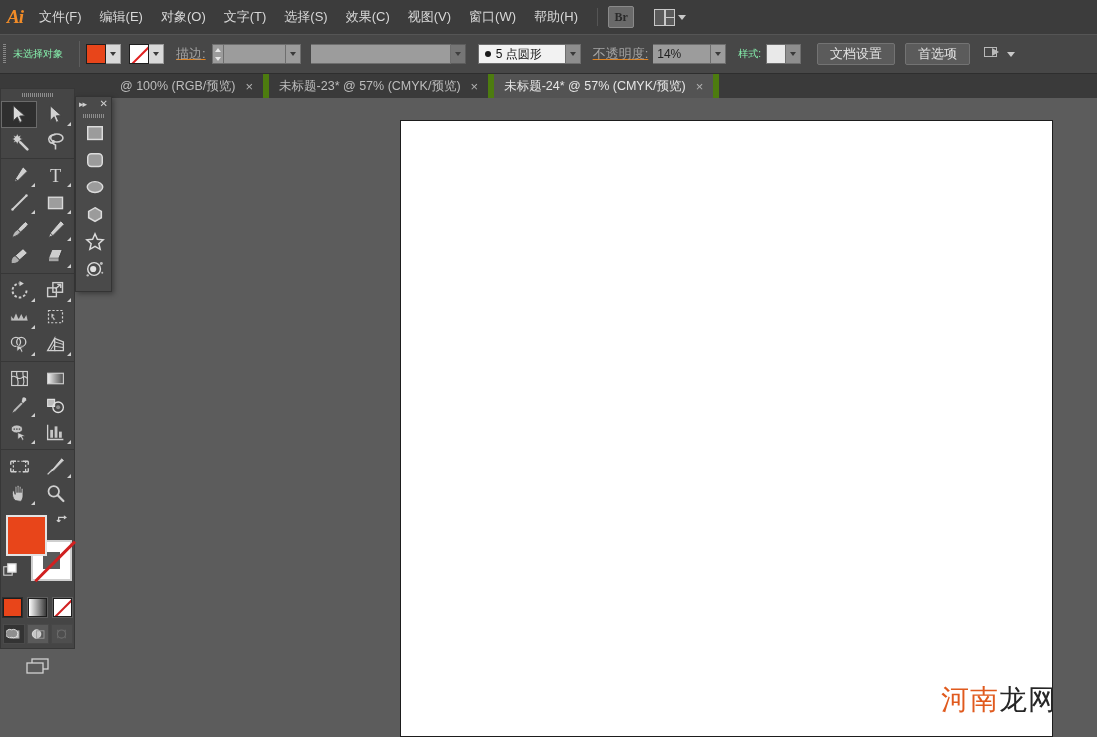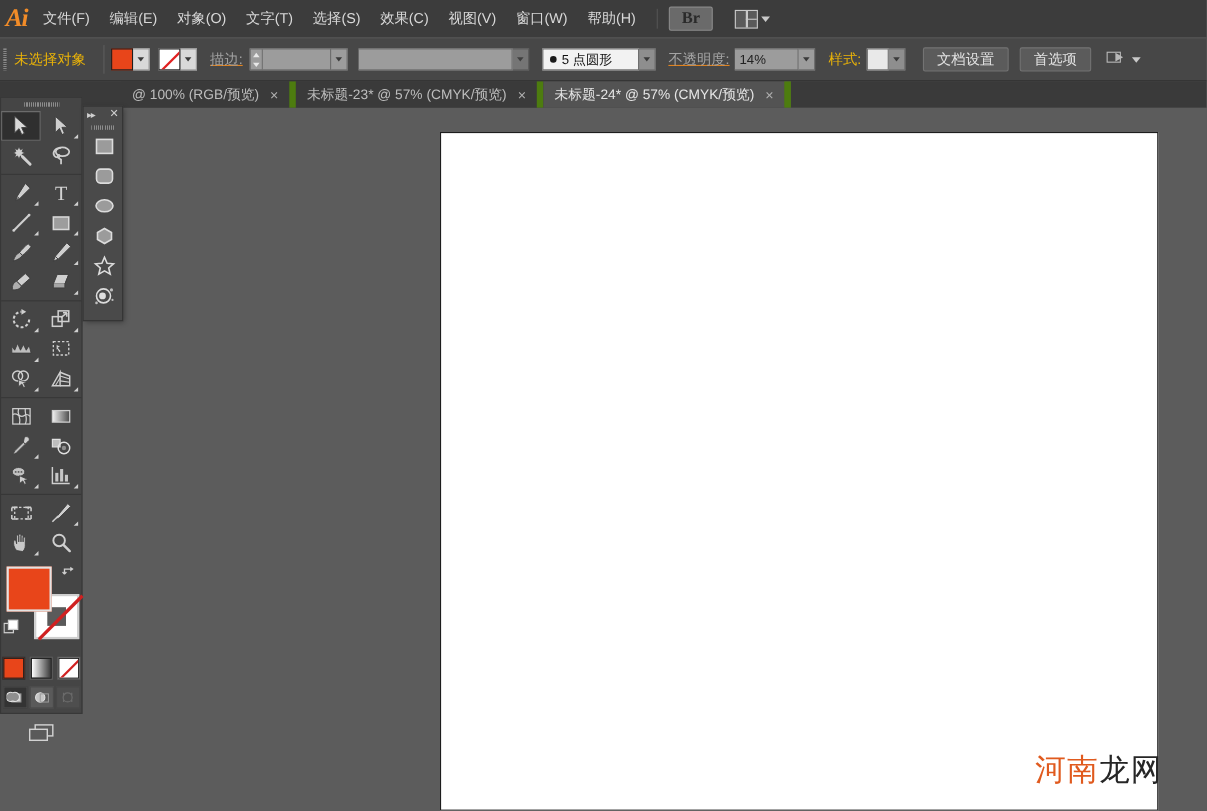--- a/index.html
+++ b/index.html
@@ -15,35 +15,35 @@
   
   .menubar {
     position: absolute; left: 0; top: 0; width: 1097px; height: 34px;
     background: #3c3c3c;
     display: flex; align-items: center;
   }
   .ai-logo {
     width: 30px; height: 34px;
     display: flex; align-items: center; justify-content: center;
     font-family: "Liberation Serif", serif;
-    font-size: 23px; font-weight: bold; font-style: italic;
+    font-size: 19px; font-weight: bold; font-style: italic;
     color: #f28c28; letter-spacing: -1px;
   }
   .menu-item {
     padding: 0 9px; height: 34px; line-height: 34px;
     font-size: 13px; color: #d8d8d8; white-space: nowrap; cursor: default;
   }
   .menu-sep {
     width: 1px; height: 18px; background: #555; margin: 0 10px;
   }
   .br-btn {
-    width: 40px; height: 22px; background: #6a6a6a;
+    width: 26px; height: 22px; background: #6a6a6a;
     border: 1px solid #8a8a8a; border-radius: 2px;
     display: flex; align-items: center; justify-content: center;
-    font-size: 15px; font-weight: bold; color: #2a2a2a;
+    font-size: 12px; font-weight: bold; color: #2a2a2a;
     font-family: "Liberation Serif", serif;
   }
   .layout-btn {
     margin-left: 20px; display: flex; align-items: center; gap: 3px;
   }
   .layout-glyph {
     width: 21px; height: 17px; border: 1.5px solid #c9c9c9; position: relative;
     background: #5a5a5a;
   }
   .layout-glyph::before {
@@ -65,21 +65,21 @@
     display: flex; align-items: center;
   }
   .grip {
     width: 9px; height: 40px; display:flex; align-items:center; justify-content:center;
   }
   .grip i {
     display:block; width:3px; height:20px;
     background: repeating-linear-gradient(to bottom,#888 0 1px,#474747 1px 2px);
   }
   .ctrl-label {
-    font-size: 13px; color: #eab308; padding: 0 10px 0 4px; white-space: nowrap;
+    font-size: 10px; color: #86efac; padding: 0 10px 0 4px; white-space: nowrap;
   }
   .ctrl-sep { width:1px; height:26px; background:#5d5d5d; margin:0 6px; }
   .swatch-combo { display:flex; align-items:center; }
   .swatch {
     width: 20px; height: 20px; border: 1px solid #1e1e1e;
   }
   .swatch-none {
     width: 20px; height: 20px; background:#fff; border:1px solid #1e1e1e;
     position: relative; overflow: hidden;
   }

